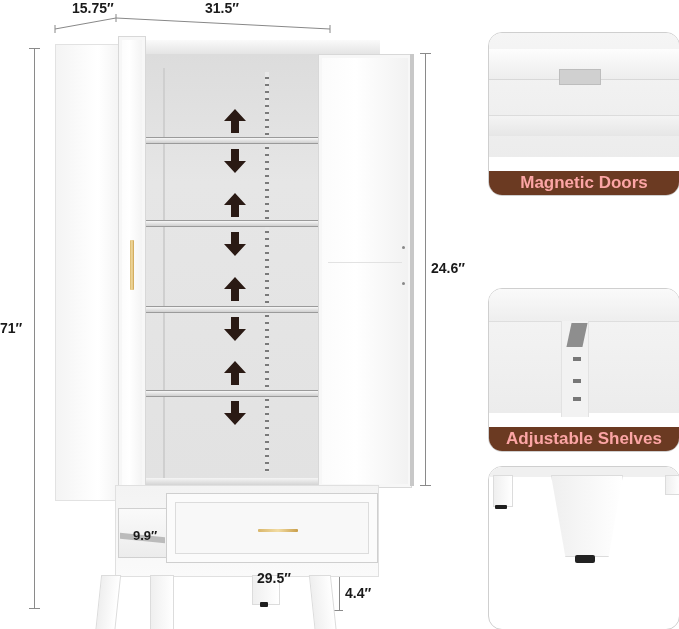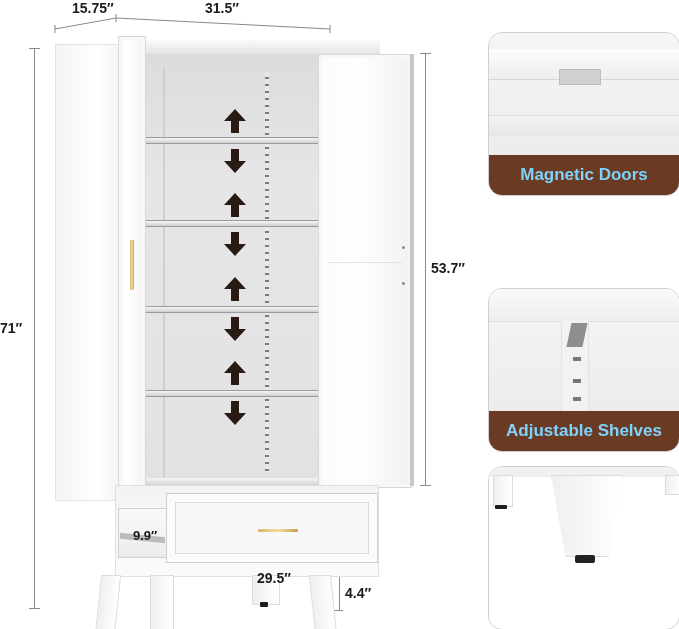--- a/index.html
+++ b/index.html
@@ -12,21 +12,21 @@
   .interior{background:linear-gradient(180deg,#dcdcdc,#e6e6e6 30%,#e2e2e2);}
   .rail{width:4px;background:repeating-linear-gradient(180deg,#e8e8e8 0 5px,#7a7a7a 5px 7px);}
   .shelf{height:5px;background:linear-gradient(180deg,#f6f6f6,#cfcfcf);border:1px solid #9a9a9a;border-left-width:2px;border-right-width:2px;}
   .door{background:linear-gradient(90deg,#fbfbfb,#ffffff 40%,#f1f1f1);border:1px solid #d8d8d8;box-shadow:inset 0 0 0 3px #f7f7f7;}
   .handle-gold{background:linear-gradient(90deg,#d9b66a,#f2dca3,#c99e4a);border-radius:1px;}
   .leg{background:linear-gradient(90deg,#efefef,#ffffff);border:1px solid #dcdcdc;}
   .foot{background:#1e1e1e;border-radius:1px;}
   
   .card{position:absolute;left:488px;width:190px;border-radius:14px;overflow:hidden;border:1px solid #cfcfcf;background:#fff;}
   .card-photo{position:absolute;left:0;top:0;right:0;background:linear-gradient(180deg,#f5f5f5,#ececec);}
-  .card-label{position:absolute;left:0;right:0;bottom:0;height:40px;background:#6b3a22;color:#7dd3fc;font-weight:bold;font-size:17px;display:flex;align-items:center;justify-content:center;white-space:nowrap;}
+  .card-label{position:absolute;left:0;right:0;bottom:0;height:24px;background:#6b3a22;color:#fca5a5;font-weight:bold;font-size:17px;display:flex;align-items:center;justify-content:center;white-space:nowrap;}
 </style>
 </head>
 <body>
 
 <div class="abs dim-text" style="left:72px;top:0px;">15.75″</div>
 <div class="abs dim-text" style="left:205px;top:0px;">31.5″</div>
 <svg class="abs" style="left:50px;top:12px;" width="290" height="25">
   <line x1="5" y1="17" x2="66" y2="6" stroke="#888" stroke-width="1"></line>
   <line x1="5" y1="13" x2="5" y2="21" stroke="#888"></line>
   <line x1="66" y1="6" x2="280" y2="17" stroke="#888" stroke-width="1"></line>
@@ -35,21 +35,21 @@
 </svg>
 
 <div class="abs dim-line" style="left:34px;top:48px;width:1px;height:560px;"></div>
 <div class="abs dim-line" style="left:29px;top:48px;width:11px;height:1px;"></div>
 <div class="abs dim-line" style="left:29px;top:608px;width:11px;height:1px;"></div>
 <div class="abs dim-text" style="left:0px;top:320px;">71″</div>
 
 <div class="abs dim-line" style="left:425px;top:53px;width:1px;height:432px;"></div>
 <div class="abs dim-line" style="left:420px;top:53px;width:11px;height:1px;"></div>
 <div class="abs dim-line" style="left:420px;top:485px;width:11px;height:1px;"></div>
-<div class="abs dim-text" style="left:431px;top:260px;">53.7″</div>
+<div class="abs dim-text" style="left:431px;top:260px;">24.6″</div>
 
 <div class="abs dim-line" style="left:339px;top:575px;width:1px;height:35px;"></div>
 <div class="abs dim-line" style="left:334px;top:575px;width:9px;height:1px;"></div>
 <div class="abs dim-line" style="left:334px;top:610px;width:9px;height:1px;"></div>
 <div class="abs dim-text" style="left:345px;top:585px;">4.4″</div>
 
 <div class="abs" style="left:50px;top:30px;width:370px;height:600px;">
 
   <div class="abs side-panel" style="left:5px;top:14px;width:70px;height:455px;"></div>
 

